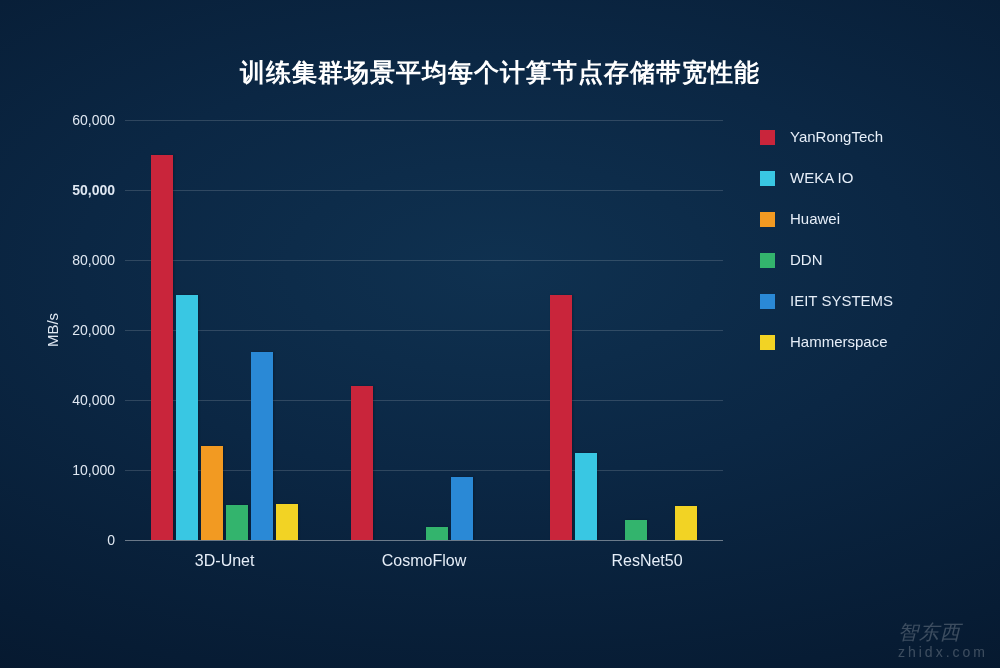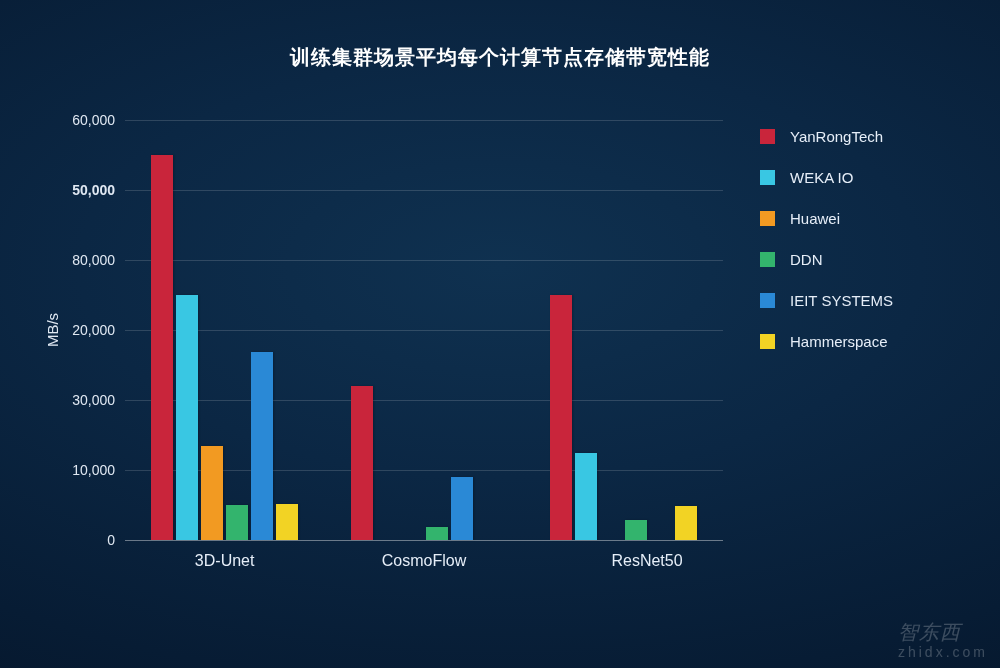--- a/index.html
+++ b/index.html
@@ -8,24 +8,24 @@
     width: 1000px;
     height: 668px;
     background: radial-gradient(ellipse 120% 90% at 50% 40%, #0f3150 0%, #0b2744 35%, #071c34 70%, #051326 100%);
     font-family: "Microsoft YaHei", "PingFang SC", Arial, sans-serif;
     color: #e6eef8;
     overflow: hidden;
     position: relative;
   }
   .title {
     text-align: center;
-    font-size: 20px;
+    font-size: 25px;
     font-weight: 700;
     letter-spacing: 1px;
-    padding-top: 44px;
+    padding-top: 56px;
     color: #ffffff;
   }
   .chart-area {
     position: absolute;
     left: 125px;
     top: 120px;
     width: 598px;
     height: 420px;
   }
   .plot {
@@ -81,21 +81,21 @@
     box-shadow: 1px 0 2px rgba(0,0,0,0.25);
   }
   .legend {
     position: absolute;
     left: 760px;
     top: 128px;
     font-size: 15px;
   }
   .legend-item {
     display: flex;
-    align-items: center;
+    align-items: flex-end;
     margin-bottom: 24px;
   }
   .legend-swatch {
     width: 15px;
     height: 15px;
     margin-right: 15px;
     flex: 0 0 auto;
   }
   .watermark {
     position: absolute;
@@ -119,21 +119,21 @@
 <body>
 
 <div class="title">训练集群场景平均每个计算节点存储带宽性能</div>
 
 <div class="chart-area">
   <div class="plot" id="plot">
       <div class="y-tick" style="top: 420px;">0</div>
       <div class="grid-line" style="top: 350px;"></div>
       <div class="y-tick" style="top: 350px;">10,000</div>
       <div class="grid-line" style="top: 280px;"></div>
-      <div class="y-tick" style="top: 280px;">30,000</div>
+      <div class="y-tick" style="top: 280px;">40,000</div>
       <div class="grid-line" style="top: 210px;"></div>
       <div class="y-tick" style="top: 210px;">20,000</div>
       <div class="grid-line" style="top: 140px;"></div>
       <div class="y-tick" style="top: 140px;">80,000</div>
       <div class="grid-line" style="top: 70px;"></div>
       <div class="y-tick" style="top: 70px; font-weight: bold;">50,000</div>
       <div class="grid-line" style="top: 0px;"></div>
       <div class="y-tick" style="top: 0px;">60,000</div>
       <div class="bar" style="left: 26.1667px; height: 385px; width: 22px; background: rgb(201, 37, 59);"></div>
       <div class="bar" style="left: 51.1667px; height: 245px; width: 22px; background: rgb(57, 199, 227);"></div>

